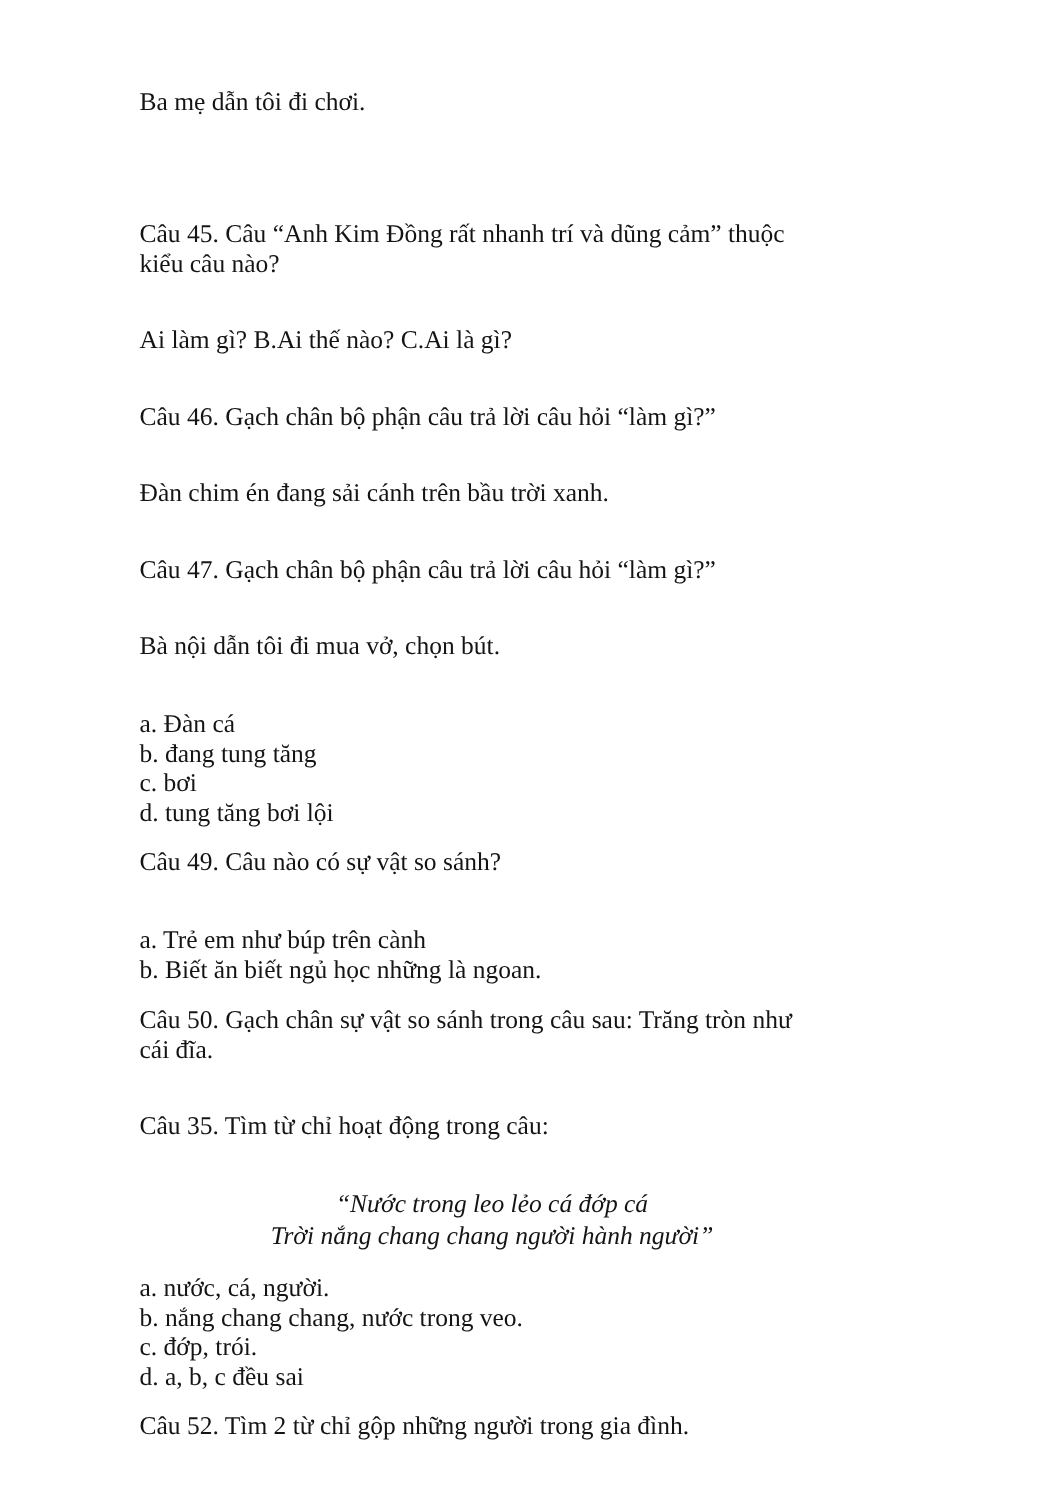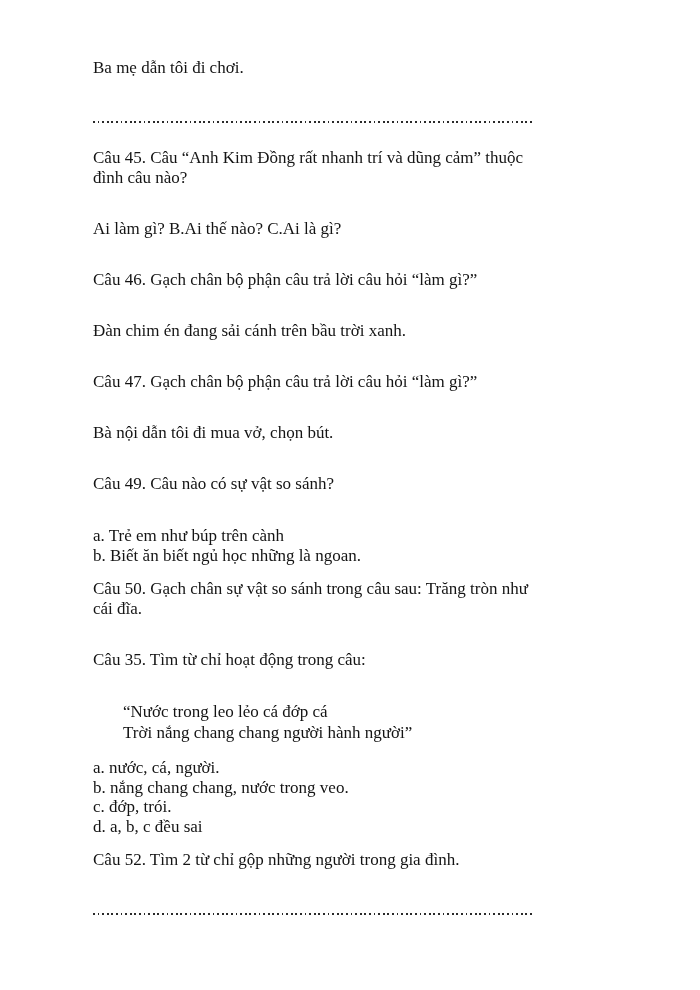--- a/index.html
+++ b/index.html
@@ -21,44 +21,51 @@
     color: #141414;
     -webkit-font-smoothing: antialiased;
   }
   .block { margin-top: 14px; }
   .block:first-child { margin-top: 0; }
   .para { line-height: 20px; }
   .q-label { font-weight: normal; }
   .options { line-height: 19.5px; margin-top: 15px; }
   .option-line { line-height: 19.5px; }
   .verse {
-    text-align: left;
+    text-align: center;
+    font-style: italic;
     line-height: 21px;
     padding-left: 30px;
   }
   .verse-line { line-height: 21px; }
   .dotted-line {
     height: 2px;
     margin-top: 26px;
     margin-bottom: 11px;
     background-image: repeating-linear-gradient(90deg, #2a2a2a 0 1.8px, transparent 1.8px 4.6px);
   }
 </style>
 </head>
 <body>
 
 <div class="page">
     <p class="block para">Ba mẹ dẫn tôi đi chơi.</p>
     <div class="block dotted-line"></div>
-    <p class="block para"><strong class="q-label">Câu 45.</strong><span> Câu “Anh Kim Đồng rất nhanh trí và dũng cảm” thuộc đình câu nào?</span></p>
+    <p class="block para"><strong class="q-label">Câu 45.</strong><span> Câu “Anh Kim Đồng rất nhanh trí và dũng cảm” thuộc kiểu câu nào?</span></p>
     <p class="block para">Ai làm gì? B.Ai thế nào? C.Ai là gì?</p>
     <p class="block para"><strong class="q-label">Câu 46.</strong><span> Gạch chân bộ phận câu trả lời câu hỏi “làm gì?”</span></p>
     <p class="block para">Đàn chim én đang sải cánh trên bầu trời xanh.</p>
     <p class="block para"><strong class="q-label">Câu 47.</strong><span> Gạch chân bộ phận câu trả lời câu hỏi “làm gì?”</span></p>
     <p class="block para">Bà nội dẫn tôi đi mua vở, chọn bút.</p>
+    <div class="block options">
+      <div class="option-line">a. Đàn cá</div>
+      <div class="option-line">b. đang tung tăng</div>
+      <div class="option-line">c. bơi</div>
+      <div class="option-line">d. tung tăng bơi lội</div>
+    </div>
     <p class="block para"><strong class="q-label">Câu 49.</strong><span> Câu nào có sự vật so sánh?</span></p>
     <div class="block options">
       <div class="option-line">a. Trẻ em như búp trên cành</div>
       <div class="option-line">b. Biết ăn biết ngủ học những là ngoan.</div>
     </div>
     <p class="block para"><strong class="q-label">Câu 50.</strong><span> Gạch chân sự vật so sánh trong câu sau: Trăng tròn như cái đĩa.</span></p>
     <p class="block para"><strong class="q-label">Câu 35.</strong><span> Tìm từ chỉ hoạt động trong câu:</span></p>
     <div class="block verse">
       <div class="verse-line">“Nước trong leo lẻo cá đớp cá</div>
       <div class="verse-line">Trời nắng chang chang người hành người”</div>

